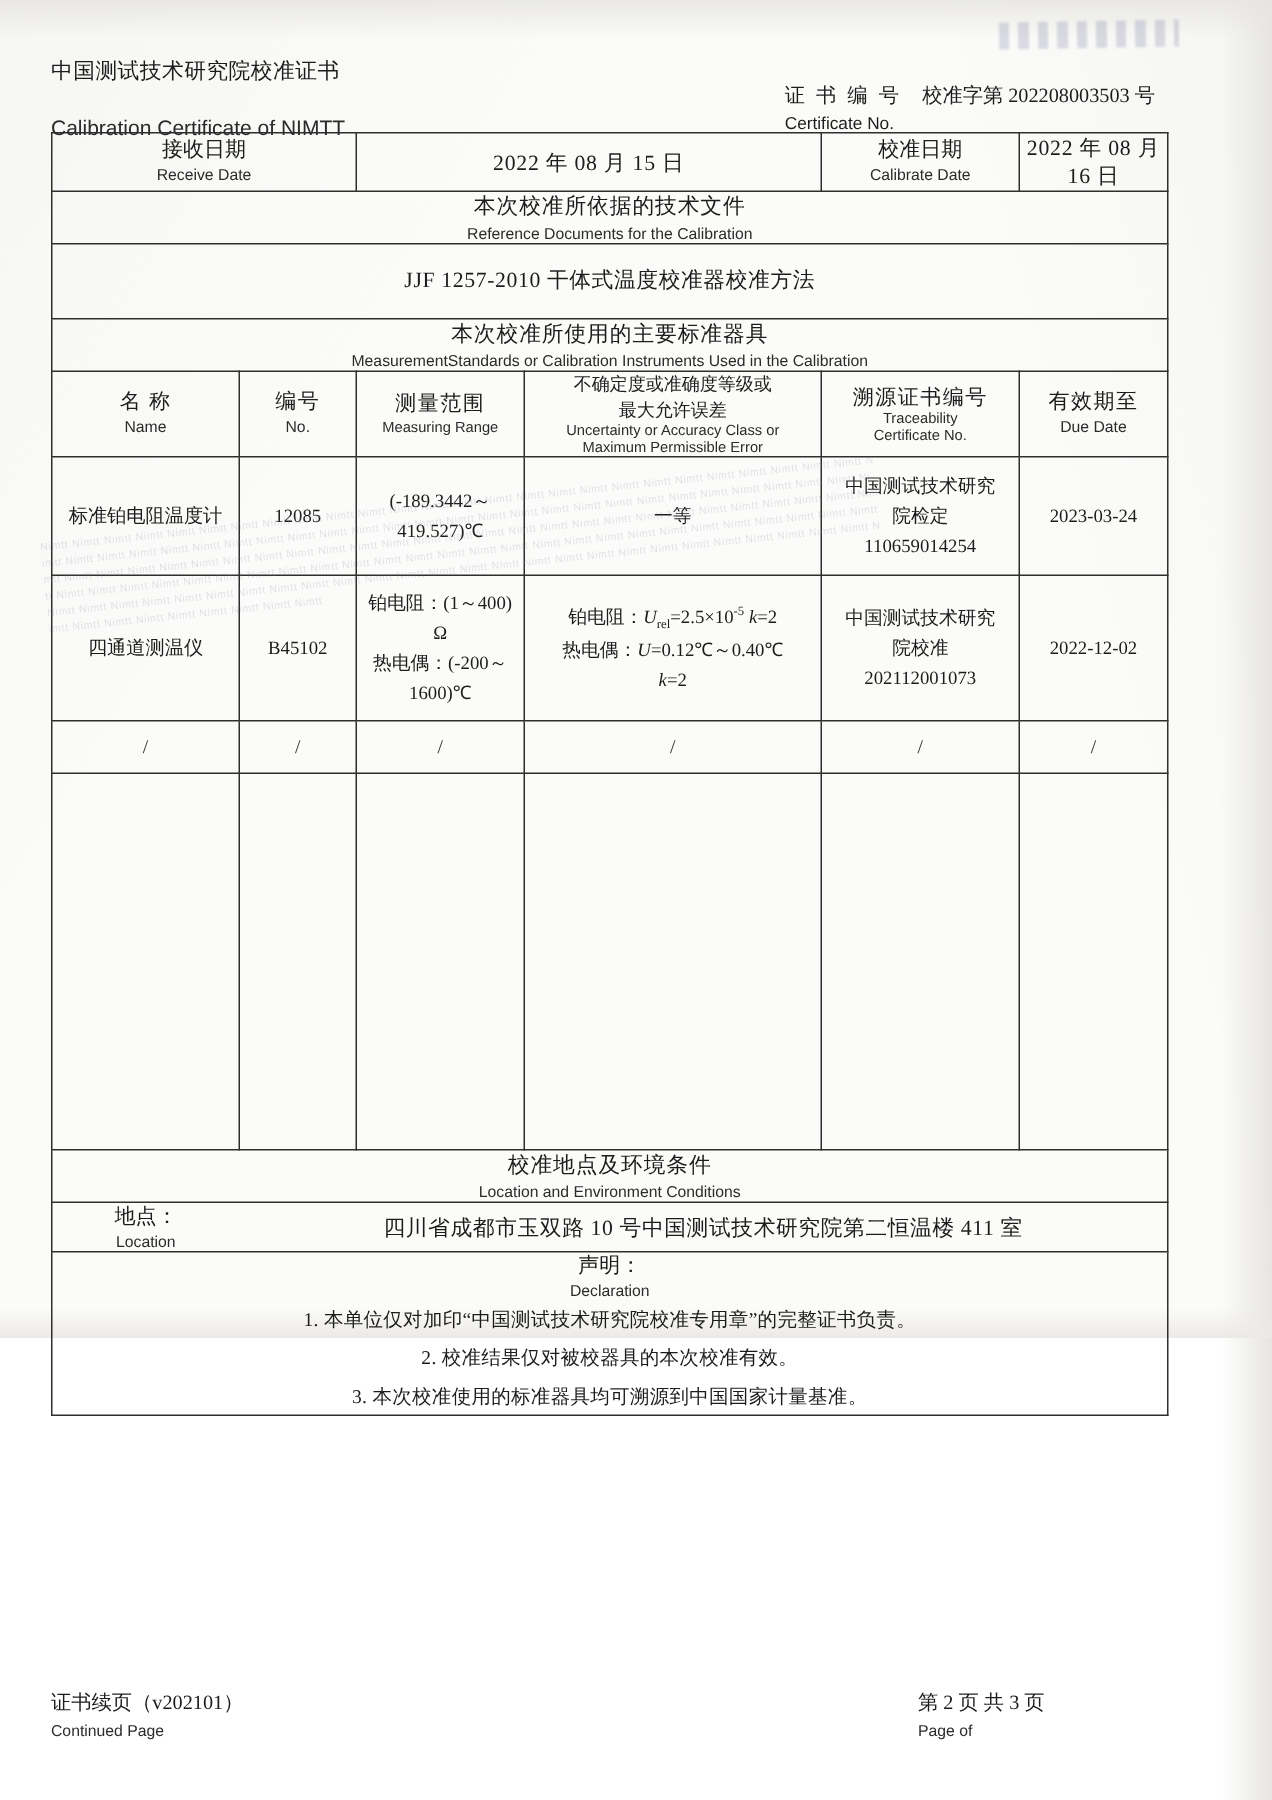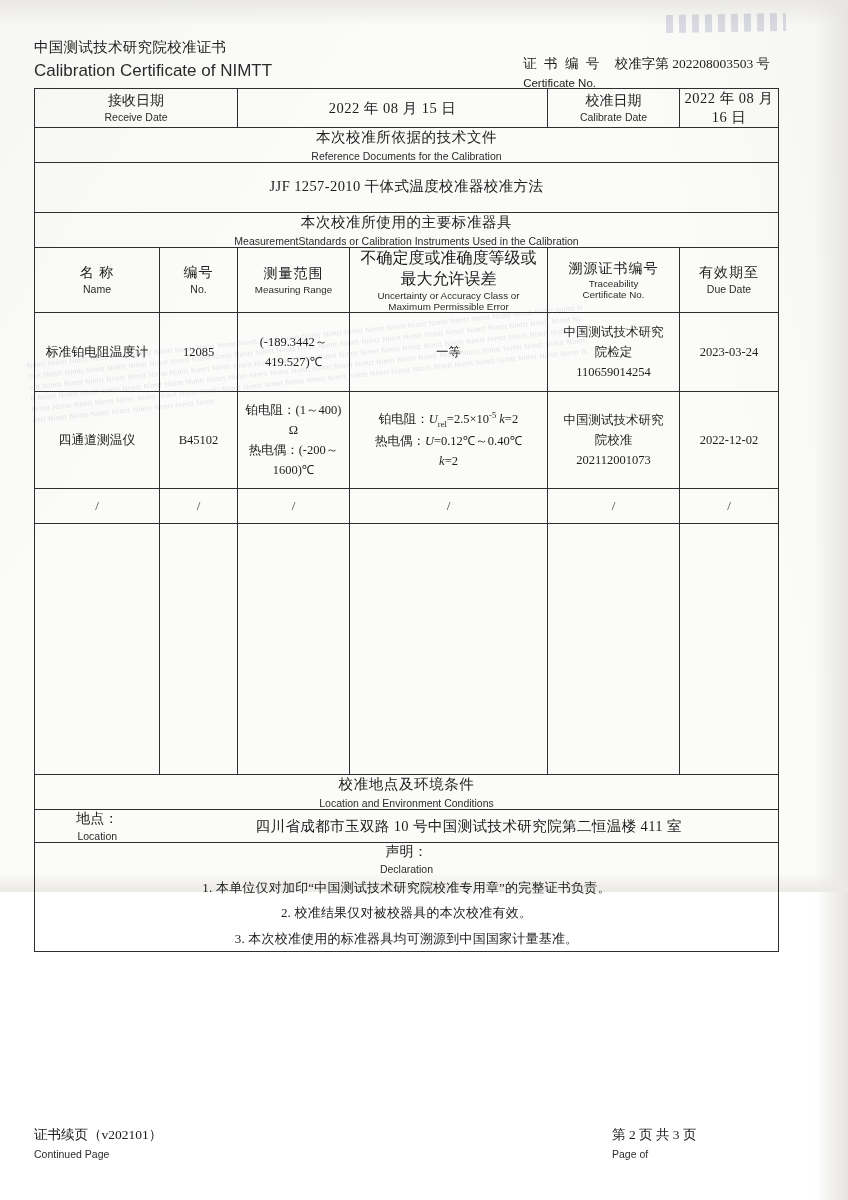--- a/index.html
+++ b/index.html
@@ -53,23 +53,23 @@
     left: 0;
     top: 0;
   }
   .hdr-cn {
     font-size: 14.5px;
     letter-spacing: 0.3px;
     white-space: nowrap;
   }
   .hdr-en {
     font-family: "Liberation Sans", sans-serif;
-    font-size: 17px;
+    font-size: 14px;
     color: #2a2a2a;
-    margin-top: 4px;
+    margin-top: 20px;
     white-space: nowrap;
   }
   .hdr-right {
     position: absolute;
     right: 12px;
     top: 17px;
     text-align: left;
   }
   .hdr-right .line1 {
     font-size: 13.5px;
@@ -106,21 +106,21 @@
     border-collapse: collapse;
     table-layout: fixed;
   }
   table.main td {
     border: 1px solid #2e2e2e;
     padding: 0;
     vertical-align: middle;
     text-align: center;
   }
   .cn { font-size: 14px; }
-  .cn-sm { font-size: 16px; }
+  .cn-sm { font-size: 12px; }
   .en {
     font-family: "Liberation Sans", sans-serif;
     font-size: 10.5px;
     color: #2b2b2b;
   }
   .en-sm {
     font-family: "Liberation Sans", sans-serif;
     font-size: 9.8px;
     color: #2b2b2b;
   }

